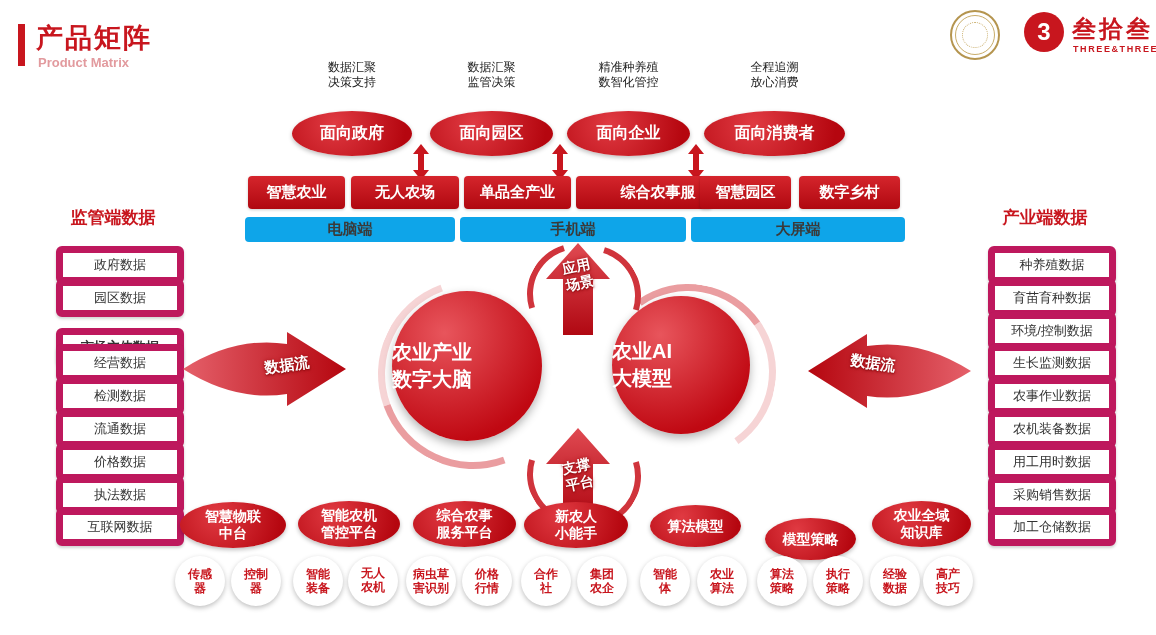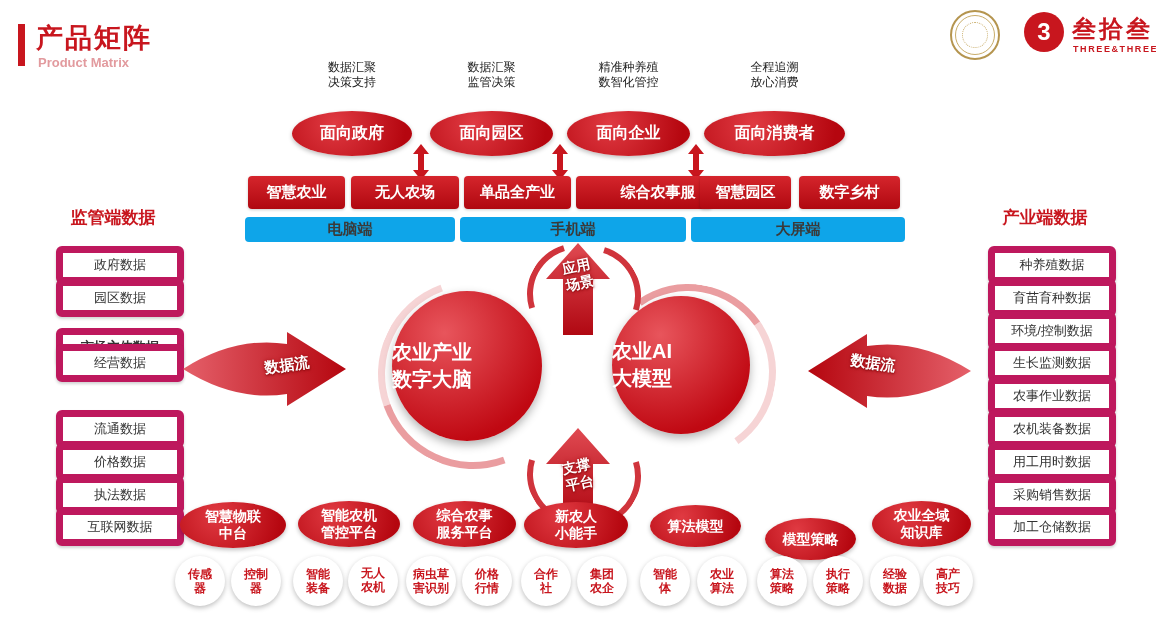--- a/index.html
+++ b/index.html
@@ -124,20 +124,23 @@
     </div>
   <div class="abs side-item" style="left:56px;top:279px;width:114px;height:24px;">
       <span>园区数据</span>
     </div>
   <div class="abs side-item" style="left:56px;top:328px;width:114px;height:24px;font-weight:bold;">
       <span>市场主体数据</span>
     </div>
   <div class="abs side-item" style="left:56px;top:344px;width:114px;height:24px;">
       <span>经营数据</span>
     </div>
+  <div class="abs side-item" style="left:56px;top:377px;width:114px;height:24px;">
+      <span>检测数据</span>
+    </div>
   <div class="abs side-item" style="left:56px;top:410px;width:114px;height:24px;">
       <span>流通数据</span>
     </div>
   <div class="abs side-item" style="left:56px;top:443px;width:114px;height:24px;">
       <span>价格数据</span>
     </div>
   <div class="abs side-item" style="left:56px;top:476px;width:114px;height:24px;">
       <span>执法数据</span>
     </div>
   <div class="abs side-item" style="left:56px;top:508px;width:114px;height:24px;">

